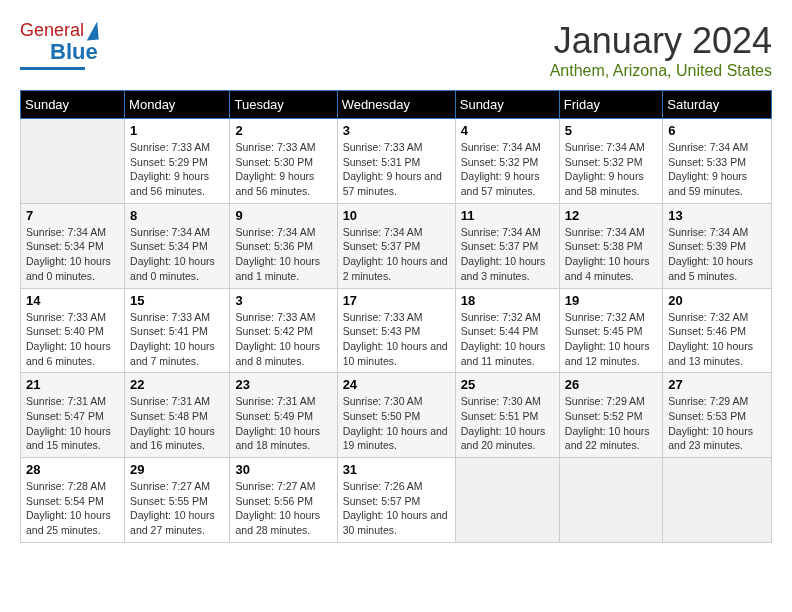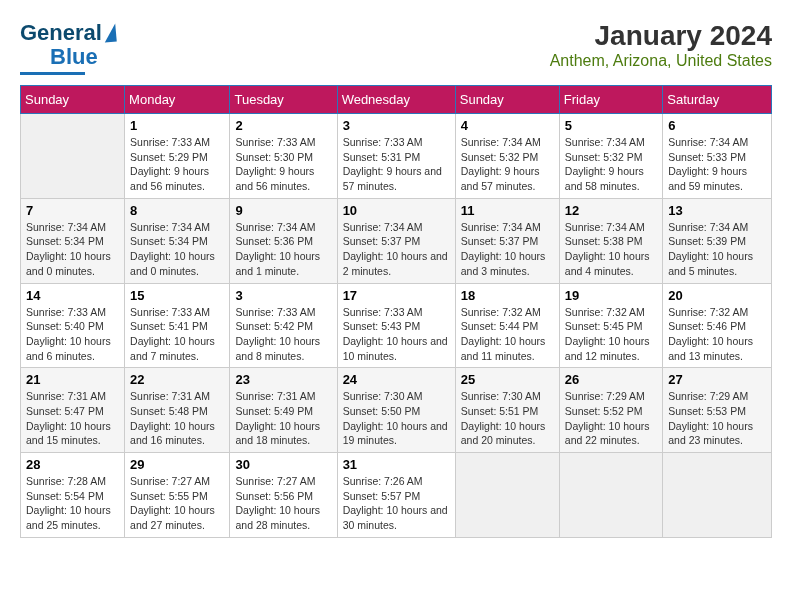--- a/index.html
+++ b/index.html
@@ -18,36 +18,36 @@
     }
     .logo {
       display: flex;
       flex-direction: column;
       align-items: flex-start;
     }
     .title-block {
       text-align: right;
     }
     .title-block h1 {
-      font-size: 28px;
-      font-weight: bold;
+      font-size: 36px;
+      font-weight: normal;
       color: #333;
     }
     .title-block h2 {
       font-size: 16px;
       font-weight: normal;
       color: #4d7c0f;
     }
     table {
       width: 100%;
       border-collapse: collapse;
       font-size: 11px;
     }
     thead tr th {
-      background: #be185d;
+      background: #000000;
       color: #fff;
       padding: 6px 4px;
       text-align: left;
       font-size: 13px;
       font-weight: normal;
       border: 1px solid #2a75bb;
     }
     tbody tr td {
       border: 1px solid #ccc;
       padding: 4px 5px;
@@ -78,21 +78,21 @@
     .empty-cell {
       background: #f0f0f0 !important;
     }
   </style>
 </head>
 <body>
 
 <div class="header">
   <div class="logo">
     <div style="display:flex;align-items:center;">
-      <span style="font-size:22px;font-weight:bold;color:#0c4a6e;">General</span>
+      <span style="font-size:18px;font-weight:normal;color:#b91c1c;">General</span>
       <span style="display:inline-block;width:0;height:0;border-left:12px solid transparent;border-right:0;border-bottom:18px solid #1a6fb5;margin-left:2px;transform:rotate(-5deg);"></span>
     </div>
     <div style="display:flex;align-items:center;margin-top:-2px;margin-left:30px;">
       <span style="font-size:22px;font-weight:bold;color:#1a6fb5;">Blue</span>
     </div>
     <div style="height:3px;background:#1a6fb5;width:65px;margin-top:2px;"></div>
   </div>
   <div class="title-block">
     <h1>January 2024</h1>
     <h2>Anthem, Arizona, United States</h2>

